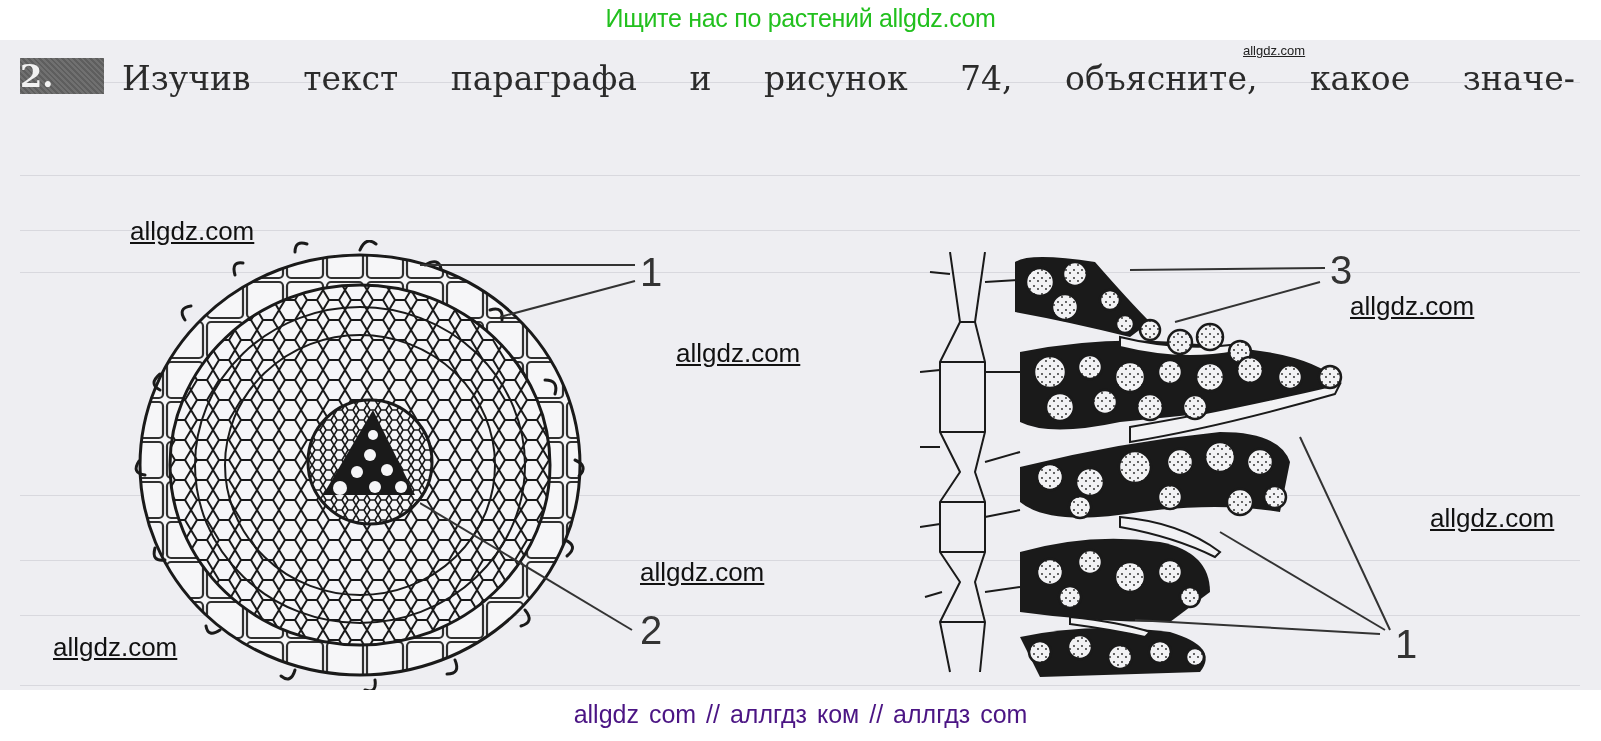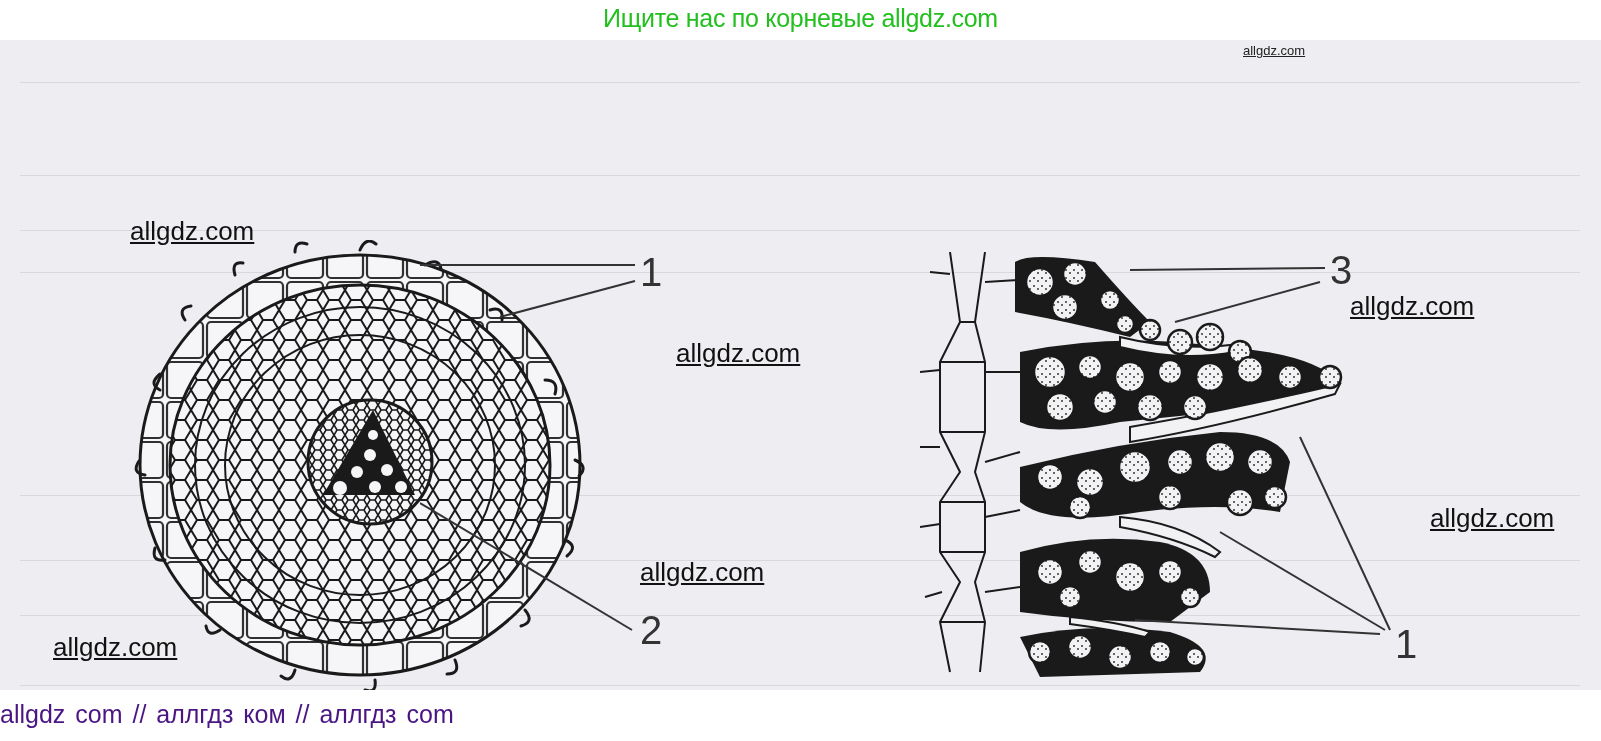--- a/index.html
+++ b/index.html
@@ -42,48 +42,49 @@
       color: #111; font-size: 26px; white-space: nowrap; text-decoration: underline;
     }
     .wm-small { font-size: 13px; color: #222; }
     .label-num {
       position: absolute; font-family: "Liberation Sans", sans-serif;
       font-size: 40px; color: #333; line-height: 40px;
     }
     .fig { position: absolute; }
     .bottom-banner {
       position: absolute; left: 0; top: 690px; width: 1601px; height: 51px;
-      background: #ffffff; 
+      background: #ffffff; text-align: center;
     }
     .bottom-banner span {
       display: inline-block; margin-top: 10px;
       font-family: "Liberation Sans", sans-serif; font-size: 25px; color: #4b1584;
       word-spacing: 3px;
     }
   </style>
 </head>
 <body>
 
 <div class="top-banner">
-  <span>Ищите нас по корневые allgdz.com</span>
+  <span>Ищите нас по растений allgdz.com</span>
 </div>
 
 <div class="page">
 
   <div class="scan-line" style="top:42px;width:1560px"></div>
   <div class="scan-line" style="top:135px;width:1560px"></div>
   <div class="scan-line" style="top:190px;width:1560px"></div>
   <div class="scan-line" style="top:232px;width:1560px"></div>
   <div class="scan-line" style="top:455px;width:1560px"></div>
   <div class="scan-line" style="top:520px;width:1560px"></div>
   <div class="scan-line" style="top:575px;width:1560px"></div>
   <div class="scan-line" style="top:645px;width:1560px"></div>
 </div>
 
 <div class="task">
+  <span class="task-line"><span class="badge">2.</span><span>Изучив текст параграфа и рисунок 74, объясните, какое значе-</span></span>
 </div>
 
 <svg class="fig" style="left:125px;top:240px" width="480" height="450" viewBox="0 0 480 450">
   <defs>
     <pattern id="cells" width="22" height="20" patternUnits="userSpaceOnUse">
       <path d="M0 10 L6 0 L16 0 L22 10 L16 20 L6 20 Z" fill="none" stroke="#1a1a1a" stroke-width="2"></path>
     </pattern>
     <pattern id="cells-small" width="11" height="10" patternUnits="userSpaceOnUse">
       <path d="M0 5 L3 0 L8 0 L11 5 L8 10 L3 10 Z" fill="none" stroke="#1a1a1a" stroke-width="1.6"></path>
     </pattern>

